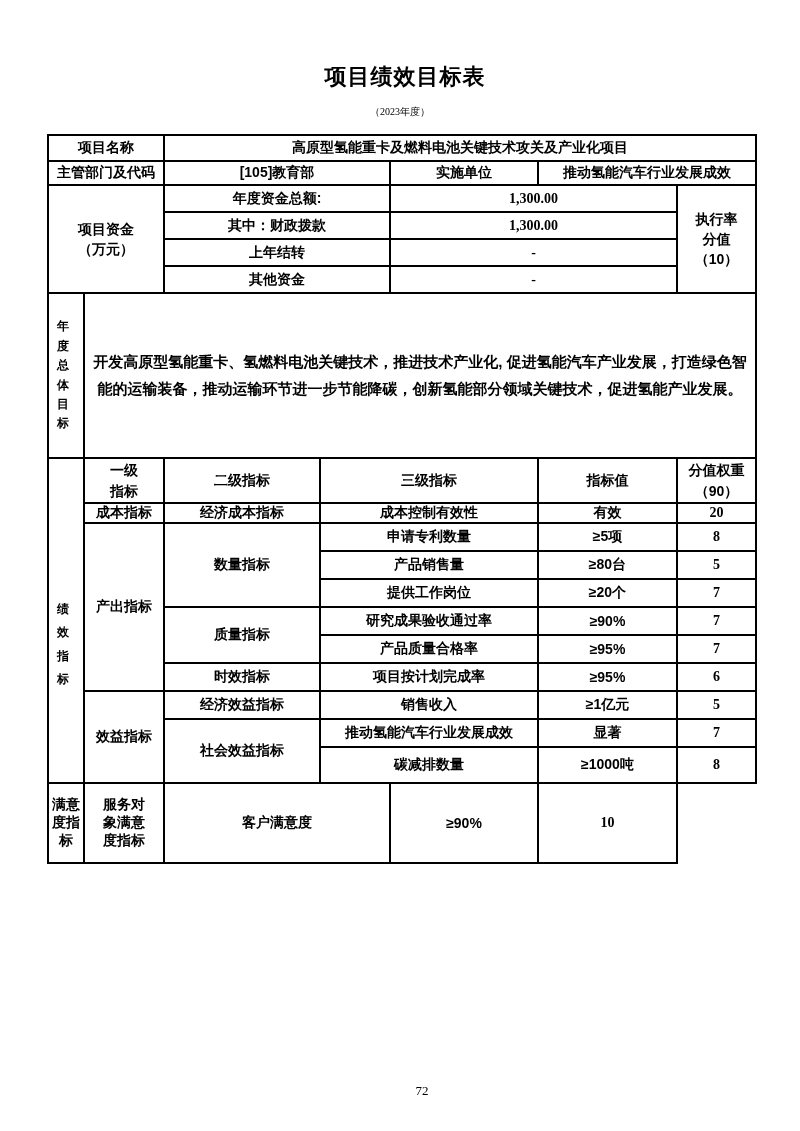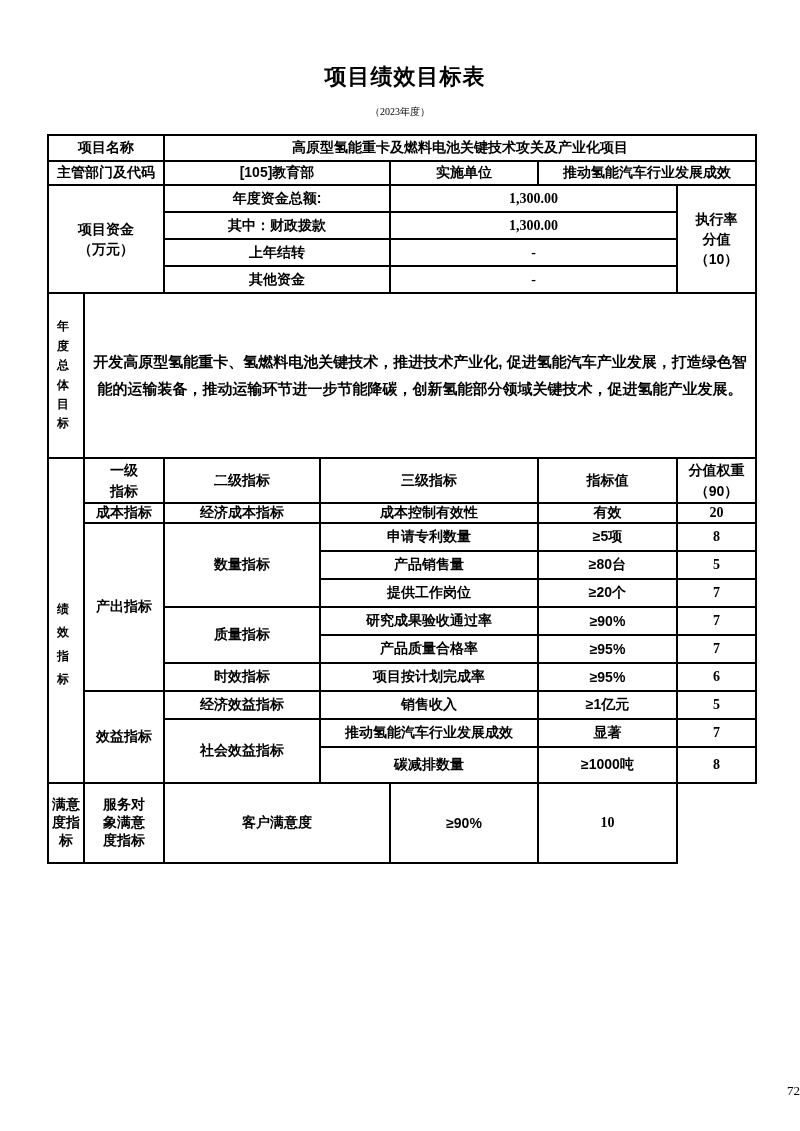--- a/index.html
+++ b/index.html
@@ -45,21 +45,21 @@
     word-break: break-all; line-break: anywhere;
     font-size: 12px; line-height: 1.62; text-align: left;
   }
   .vtext.wide { line-height: 1.95; margin-top: 48px; }
   .goal-text {
     text-align: left; padding: 0 8px;
     line-height: 1.75; font-size: 15px;
   }
   .page-footer {
     position: absolute; top: 1083px; left: 0; width: 100%;
-    text-align: right; font-size: 13px;
+    text-align: center; font-size: 13px;
     font-family: "Liberation Serif", "DejaVu Serif", serif;
     padding-left: 44px;
   }
 </style>
 </head>
 <body>
 
 <div class="page-title">项目绩效目标表</div>
 <div class="page-subtitle">（2023年度）</div>
 

